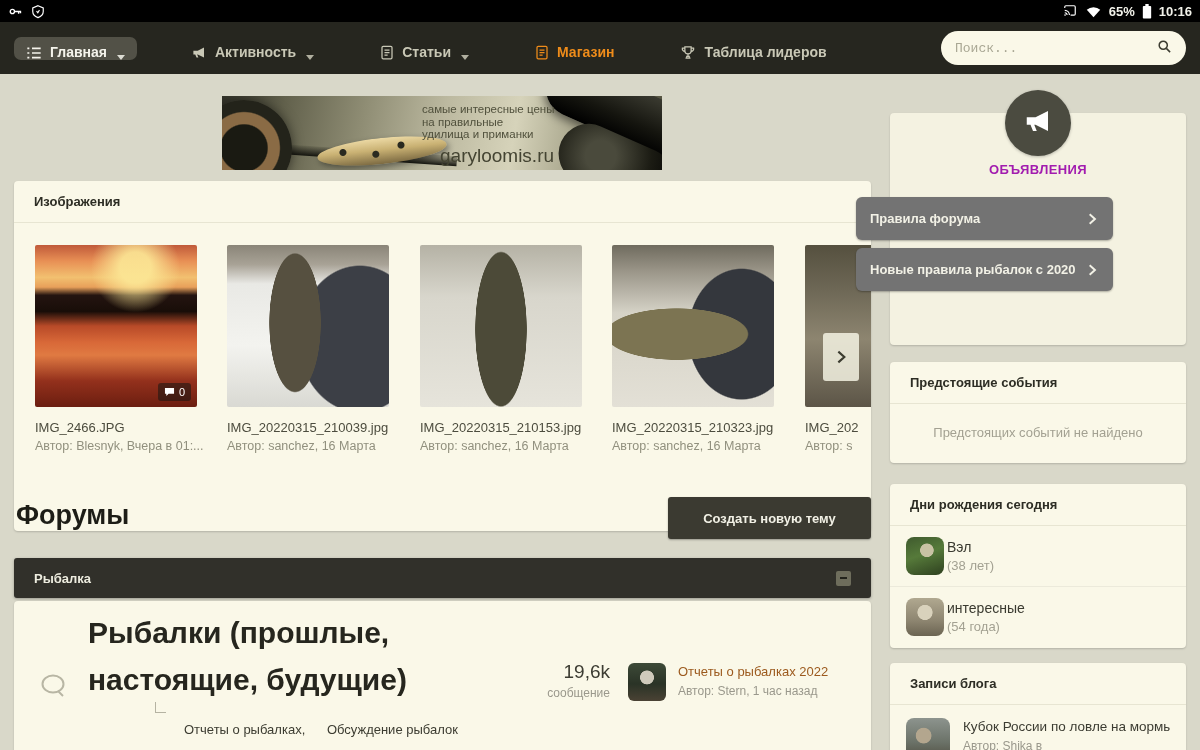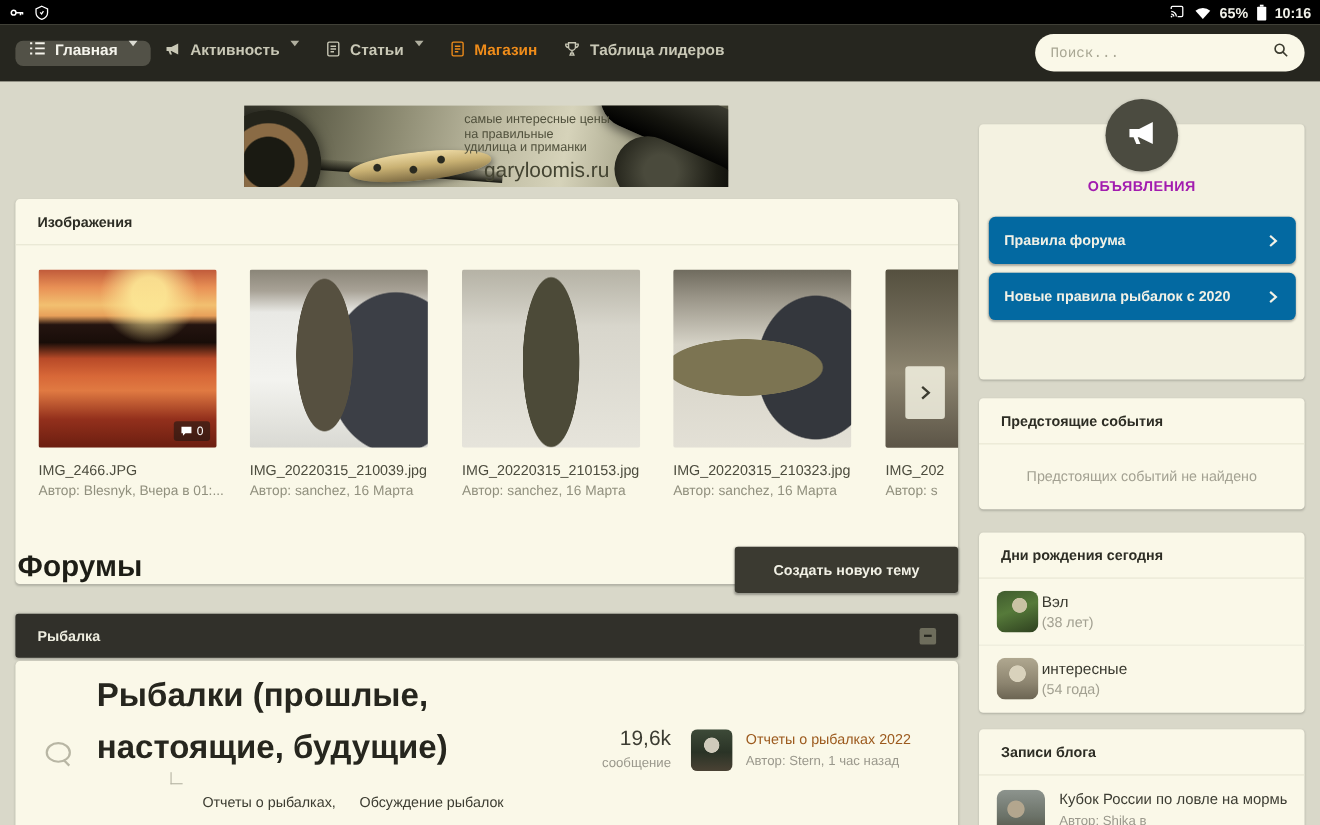--- a/index.html
+++ b/index.html
@@ -13,22 +13,22 @@
                background:#000; display:flex; align-items:center; padding:0 8px;
                color:#fff; }
   .sb-left { display:flex; align-items:center; gap:8px; }
   .sb-right { margin-left:auto; display:flex; align-items:center; gap:7px;
               font-size:13px; font-weight:bold; color:#f2f2ea; }
   .sb-icon svg { display:block; }
 
   
   .navbar { position:absolute; left:0; top:22px; width:1200px; height:52px;
             background:#26261f; display:flex; align-items:center; padding:0 14px; }
-  .nav-item { display:flex; align-items:flex-start; gap:8px; color:#c9c8b6;
-              font-size:14px; font-weight:bold; cursor:pointer;
+  .nav-item { display:flex; align-items:flex-end; gap:8px; color:#c9c8b6;
+              font-size:14px; font-weight:bold; margin-right:42px; cursor:pointer;
               height:23px; padding:0 12px; border-radius:7px; white-space:nowrap; }
   .nav-item.active { background:#525147; color:#f5f4ec; }
   .nav-item.accent { color:#ef8c1a; }
   .caret { width:0; height:0; border-left:4px solid transparent;
            border-right:4px solid transparent; border-top:5px solid currentColor;
            margin-left:2px; opacity:.85; }
   .nav-item svg { display:block; }
   .searchbox { position:absolute; right:14px; top:9px; width:245px; height:34px;
                background:#faf8e8; border-radius:17px; display:flex; align-items:center;
                padding:0 14px; }
@@ -137,21 +137,21 @@
   .lp-title { font-size:13px; color:#9c5a1e; cursor:pointer; }
   .lp-meta { margin-top:5px; font-size:12px; color:#9a988c; }
 
   
   .announce-card { left:890px; top:113px; width:296px; height:232px; background:#f4f2e1; }
   .announce-circle { position:absolute; left:1005px; top:90px; width:66px; height:66px;
                      border-radius:50%; background:#4b4b40; display:flex; align-items:center;
                      justify-content:center; box-shadow:0 1px 3px rgba(0,0,0,.25); z-index:2; }
   .announce-title { position:absolute; left:890px; top:162px; width:296px; text-align:center;
                     font-size:13px; font-weight:bold; color:#a21caf; letter-spacing:.4px; }
-  .announce-btn { position:absolute; left:899px; width:279px; height:43px; background:#0369a1;
+  .announce-btn { position:absolute; left:856px; width:257px; height:43px; background:#737373;
                   border:none; border-radius:6px; display:flex; align-items:center;
                   padding:0 14px; color:#f2f1e6; font-family:"Liberation Sans",sans-serif;
                   font-size:13px; font-weight:bold; cursor:pointer;
                   box-shadow:0 1px 2px rgba(0,0,0,.3); }
   .announce-btn svg { margin-left:auto; }
   .ab1 { top:197px; } .ab2 { top:248px; }
 
   .events-card { left:890px; top:362px; width:296px; height:101px; }
   .events-empty { padding:21px 10px; text-align:center; font-size:13px; color:#a3a192; }
 

